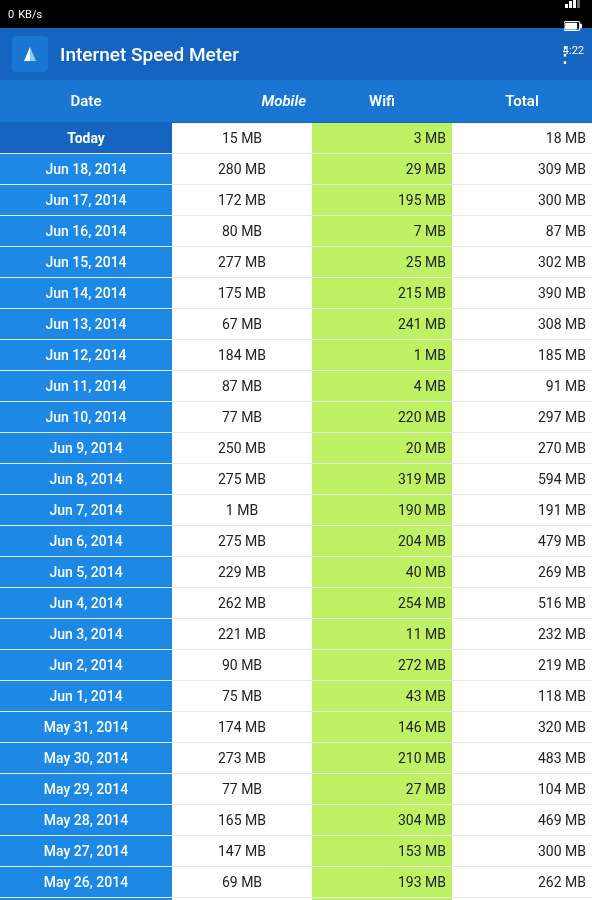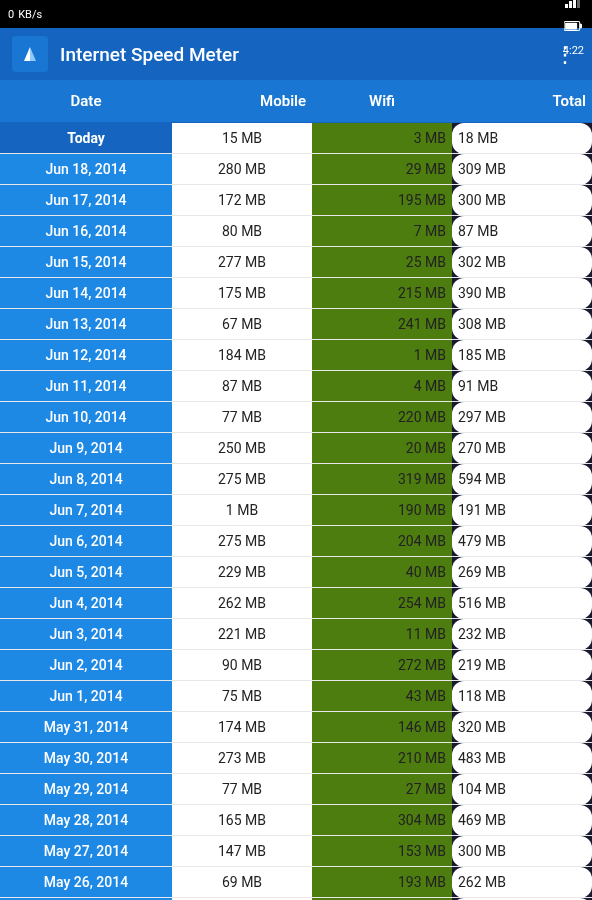--- a/index.html
+++ b/index.html
@@ -72,50 +72,50 @@
     .header-row th {
       background: #1976D2;
       color: #fff;
       padding: 12px 6px;
       text-align: center;
       font-weight: 600;
       font-size: 15px;
       border-bottom: 1px solid #1565C0;
     }
     .header-row th:first-child { text-align: center; width: 172px; }
-    .header-row th:nth-child(2) { text-align: right; width: 140px; }
+    .header-row th:nth-child(2) { text-align: right; width: 140px; font-style: italic; }
     .header-row th:nth-child(3) { text-align: center; width: 140px; }
-    .header-row th:nth-child(4) { text-align: right; width: 140px; }
+    .header-row th:nth-child(4) { text-align: center; width: 140px; }
 
     .data-row td {
       padding: 7px 6px;
       border-bottom: 1px solid #e8e8e8;
       font-size: 14px;
     }
     .data-row td:first-child {
       background: #1E88E5;
       color: #fff;
       text-align: center;
       font-weight: 500;
       margin-top: 34px;
     }
     .data-row td:nth-child(2) {
       background: #fff;
       color: #222;
       text-align: center;
     }
     .data-row td:nth-child(3) {
-      background: #4d7c0f;
+      background: #bef264;
       color: #222;
       text-align: right;
     }
     .data-row td:nth-child(4) {
       background: #fff;
       color: #222;
-      border-radius: 12px;
+      text-align: right;
     }
 
     
     .today-row td:first-child {
       background: #1565C0;
       color: #fff;
       font-weight: 700;
     }
   </style>
 </head>

